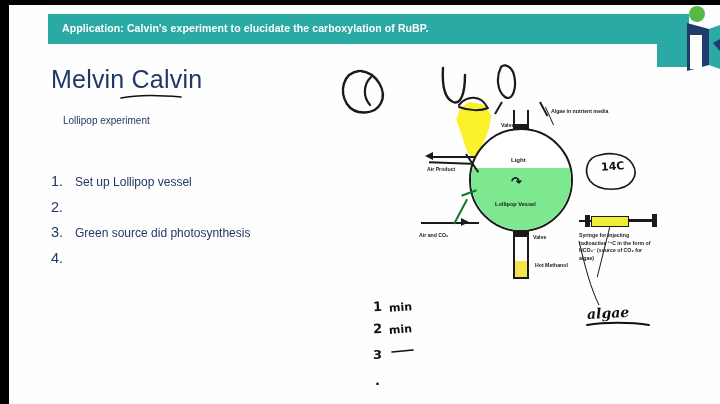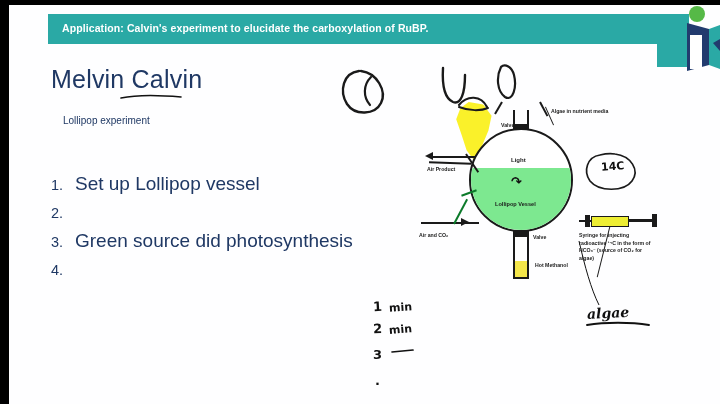--- a/index.html
+++ b/index.html
@@ -26,21 +26,21 @@
   
   .h-title{position:absolute;left:42px;top:60px;font-size:25px;
            color:#1f3864;font-weight:400;letter-spacing:.2px;white-space:nowrap;}
   .h-sub{position:absolute;left:54px;top:110px;font-size:10px;
          color:#1f3864;font-weight:400;white-space:nowrap;}
 
   
   .list{position:absolute;left:42px;top:168px;width:330px;}
   .li{display:flex;align-items:baseline;margin-bottom:9.5px;}
   .li-num{width:24px;flex:none;font-size:14.5px;color:#1f3864;}
-  .li-txt{font-size:19px;color:#1f3864;white-space:nowrap;}
+  .li-txt{font-size:12px;color:#1f3864;white-space:nowrap;}
 
   
   .diagram{position:absolute;left:404px;top:95px;width:300px;height:200px;}
 
   .flask-circle{position:absolute;left:56px;top:28px;width:104px;height:104px;
        border:2px solid #1a1a1a;border-radius:50%;background:#ffffff;
        overflow:hidden;box-sizing:border-box;}
   .flask-liquid{position:absolute;left:0;bottom:0;width:100%;height:62%;
        background:#7de890;}
 

